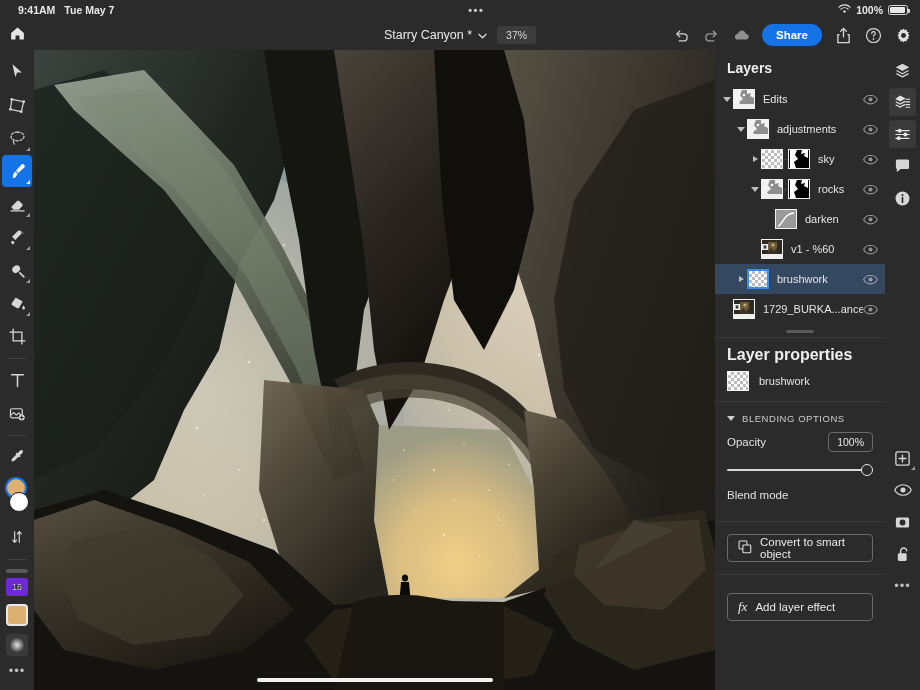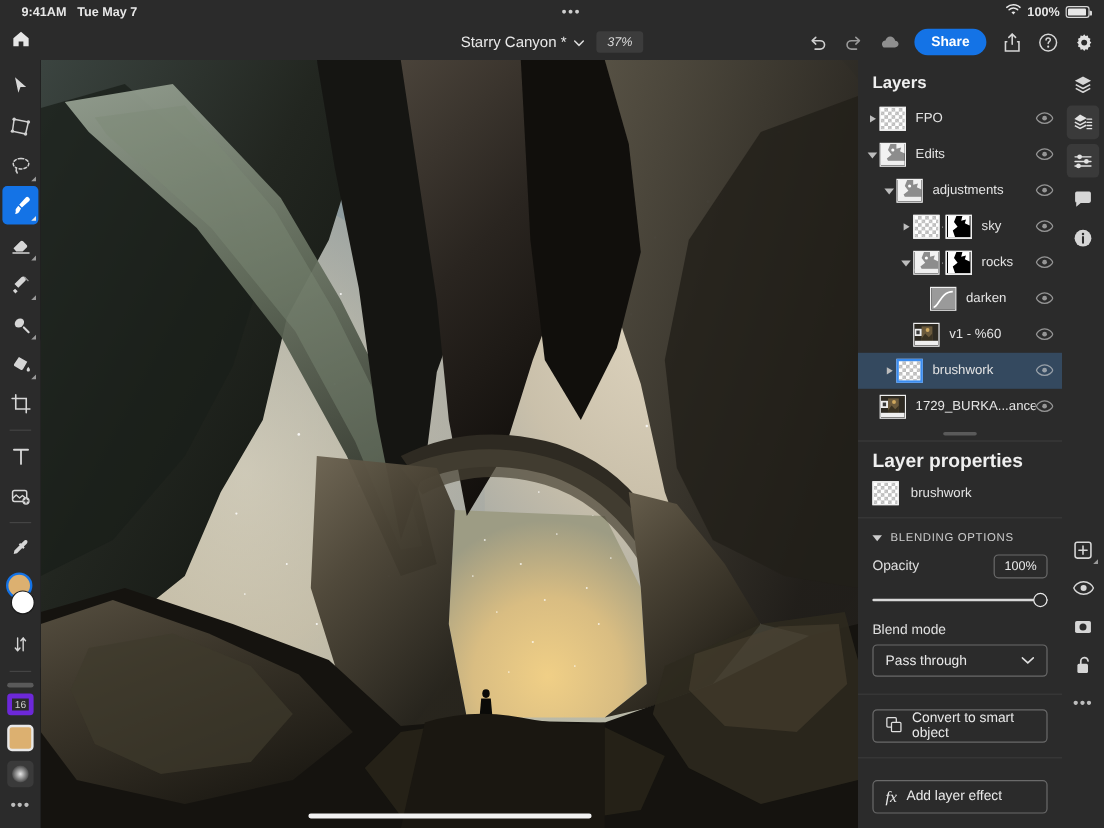--- a/index.html
+++ b/index.html
@@ -32,21 +32,21 @@
   
   .topbar {
     position:absolute; top:20px; left:0; width:920px; height:30px;
     background:#2b2b2b; display:flex; align-items:center;
   }
   .home-btn { width:34px; height:30px; display:flex;align-items:center;justify-content:center; }
   .doc-title-wrap{ position:absolute; left:0; width:920px; display:flex; justify-content:center; align-items:center; gap:10px;}
   .doc-title{ color:#e9e9e9; font-size:12.5px; display:flex;align-items:center;gap:6px;}
   .zoom-chip{
     background:#3c3c3c; color:#d8d8d8; font-size:10.5px; border-radius:3px;
-    padding:3px 9px; min-width:36px; text-align:center;font-style:italic;
+    padding:3px 9px; min-width:36px; text-align:center;
   }
   .topbar-right{
     position:absolute; right:8px; top:0; height:30px; display:flex; align-items:center; gap:12px;justify-content:flex-end;
   }
   .share-btn{
     background:#1473e6; color:#fff; font-size:11.5px; font-weight:bold;
     border-radius:12px; padding:4px 14px; line-height:14px;
   }
   .ticon{ display:flex;align-items:center;justify-content:center; width:18px;height:18px;}
 
@@ -66,21 +66,21 @@
     width:0;height:0;border-left:4px solid transparent;border-bottom:4px solid #9a9a9a;
   }
   .tool.active .corner{ border-bottom-color:#e7e7e7; }
   .tdiv{ width:18px;height:1px;background:#444; margin:5px 0; }
   .swatches{ position:relative; width:30px; height:42px; margin:3px 0 2px; }
   .sw-fg{ position:absolute; left:3px; top:0; width:22px;height:22px;border-radius:50%;
           background:#dcb070; border:2px solid #1473e6; }
   .sw-bg{ position:absolute; left:7px; top:15px; width:20px;height:20px;border-radius:50%;
           background:#fff; border:1.5px solid #1a1a1a; }
   .brush-size{
-    width:22px;height:18px;border:4px solid #6d28d9;border-radius:3px;
+    width:22px;height:18px;border:7px solid #6d28d9;border-radius:3px;
     color:#cfcfcf;font-size:8.5px;display:flex;align-items:center;justify-content:center;
   }
   .color-chip{ width:22px;height:22px;border-radius:4px;background:#dcb070;border:2px solid #e8e8e8; }
   .brush-preview{
     width:22px;height:22px;border-radius:4px;background:#3a3a3a;
     display:flex;align-items:center;justify-content:center;
   }
   .brush-dot{ width:14px;height:14px;border-radius:50%;
     background:radial-gradient(circle,#e6e6e6 0%,#8d8d8d 40%,#3a3a3a 78%); }
   .dots3{ color:#bdbdbd; font-size:13px; letter-spacing:1px; line-height:10px;}
@@ -554,31 +554,20 @@
       <path d="M0 0 H681 V640 H0 Z" fill="none"></path>
     </svg>
     <div class="homebar"></div>
   </div>
 
   <div class="panel">
     <div class="panel-title">Layers</div>
     <div id="layers-list">
         <div class="layer-row" style="padding-left: 6px;">
           <span class="disc">
-            <i class="tri"></i>
-          </span>
-          <span class="thumb checker"></span>
-          <span class="lname">FPO</span>
-          <span class="eye"><svg width="15" height="11" viewBox="0 0 20 14">
-              <path d="M10 1.2C5.2 1.2 1.8 4.6.9 7c.9 2.4 4.3 5.8 9.1 5.8S18.2 9.4 19.1 7c-.9-2.4-4.3-5.8-9.1-5.8z" stroke="#d6d6d6" stroke-width="1.4" fill="none"></path>
-              <circle cx="10" cy="7" r="2.6" fill="#d6d6d6"></circle>
-            </svg></span>
-        </div>
-        <div class="layer-row" style="padding-left: 6px;">
-          <span class="disc">
             <i class="tri open"></i>
           </span>
           <span class="thumb"><svg width="100%" height="100%" viewBox="0 0 20 18" preserveAspectRatio="none">
               <rect width="20" height="18" fill="#8d8d8d"></rect>
               <path d="M0 0h8l-2 5 3 4-4 3 2 4H0z" fill="#f2f2f2"></path>
               <path d="M13 0h7v8l-4-2 1-3-4 1z" fill="#f2f2f2"></path>
               <rect y="14" width="20" height="4" fill="#efefef"></rect>
               <circle cx="10" cy="5" r="1.3" fill="#fff"></circle>
             </svg></span>
           <span class="lname">Edits</span>
@@ -721,28 +710,20 @@
     <div class="row-opacity">
       <span class="lbl">Opacity</span>
       <span class="opacity-box">100%</span>
     </div>
     <div class="slider">
       <span class="track"></span>
       <span class="knob"></span>
     </div>
 
     <div class="blend-lbl">Blend mode</div>
-    <div class="select">
-      <span>Pass through</span>
-      <span>
-        <svg width="11" height="7" viewBox="0 0 12 7">
-            <path d="M1 1l5 4.6L11 1" stroke="#e0e0e0" stroke-width="1.4" fill="none" stroke-linecap="round"></path>
-          </svg>
-      </span>
-    </div>
 
     <div class="sep" style="margin-top:14px"></div>
     <div class="btn-wide">
       <span>
         <svg width="14" height="14" viewBox="0 0 16 16">
             <rect x="1.2" y="1.2" width="9" height="9" rx="1" stroke="#e0e0e0" stroke-width="1.2" fill="none"></rect>
             <rect x="5.6" y="5.6" width="9" height="9" rx="1" stroke="#e0e0e0" stroke-width="1.2" fill="#2b2b2b"></rect>
           </svg>
       </span>
       <span>Convert to smart object</span>

